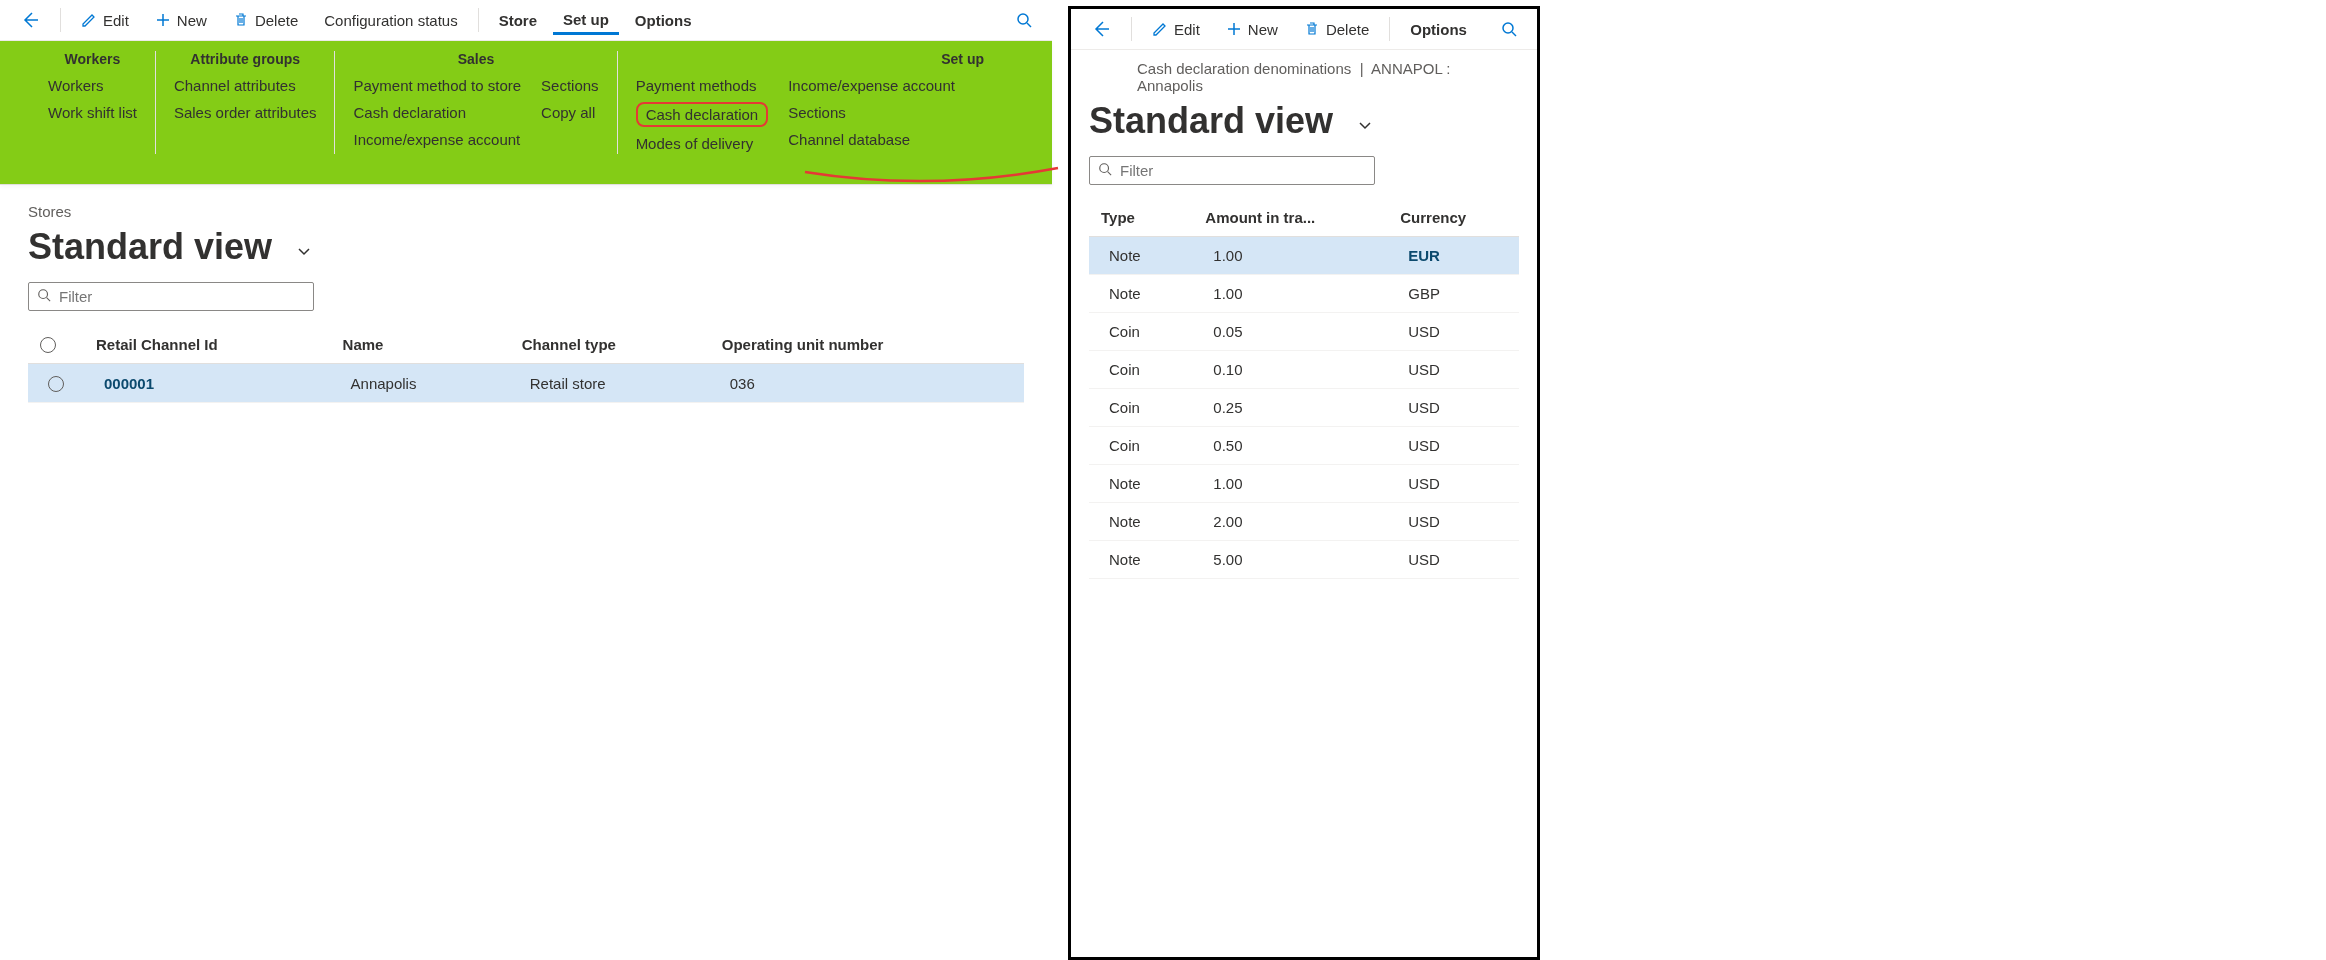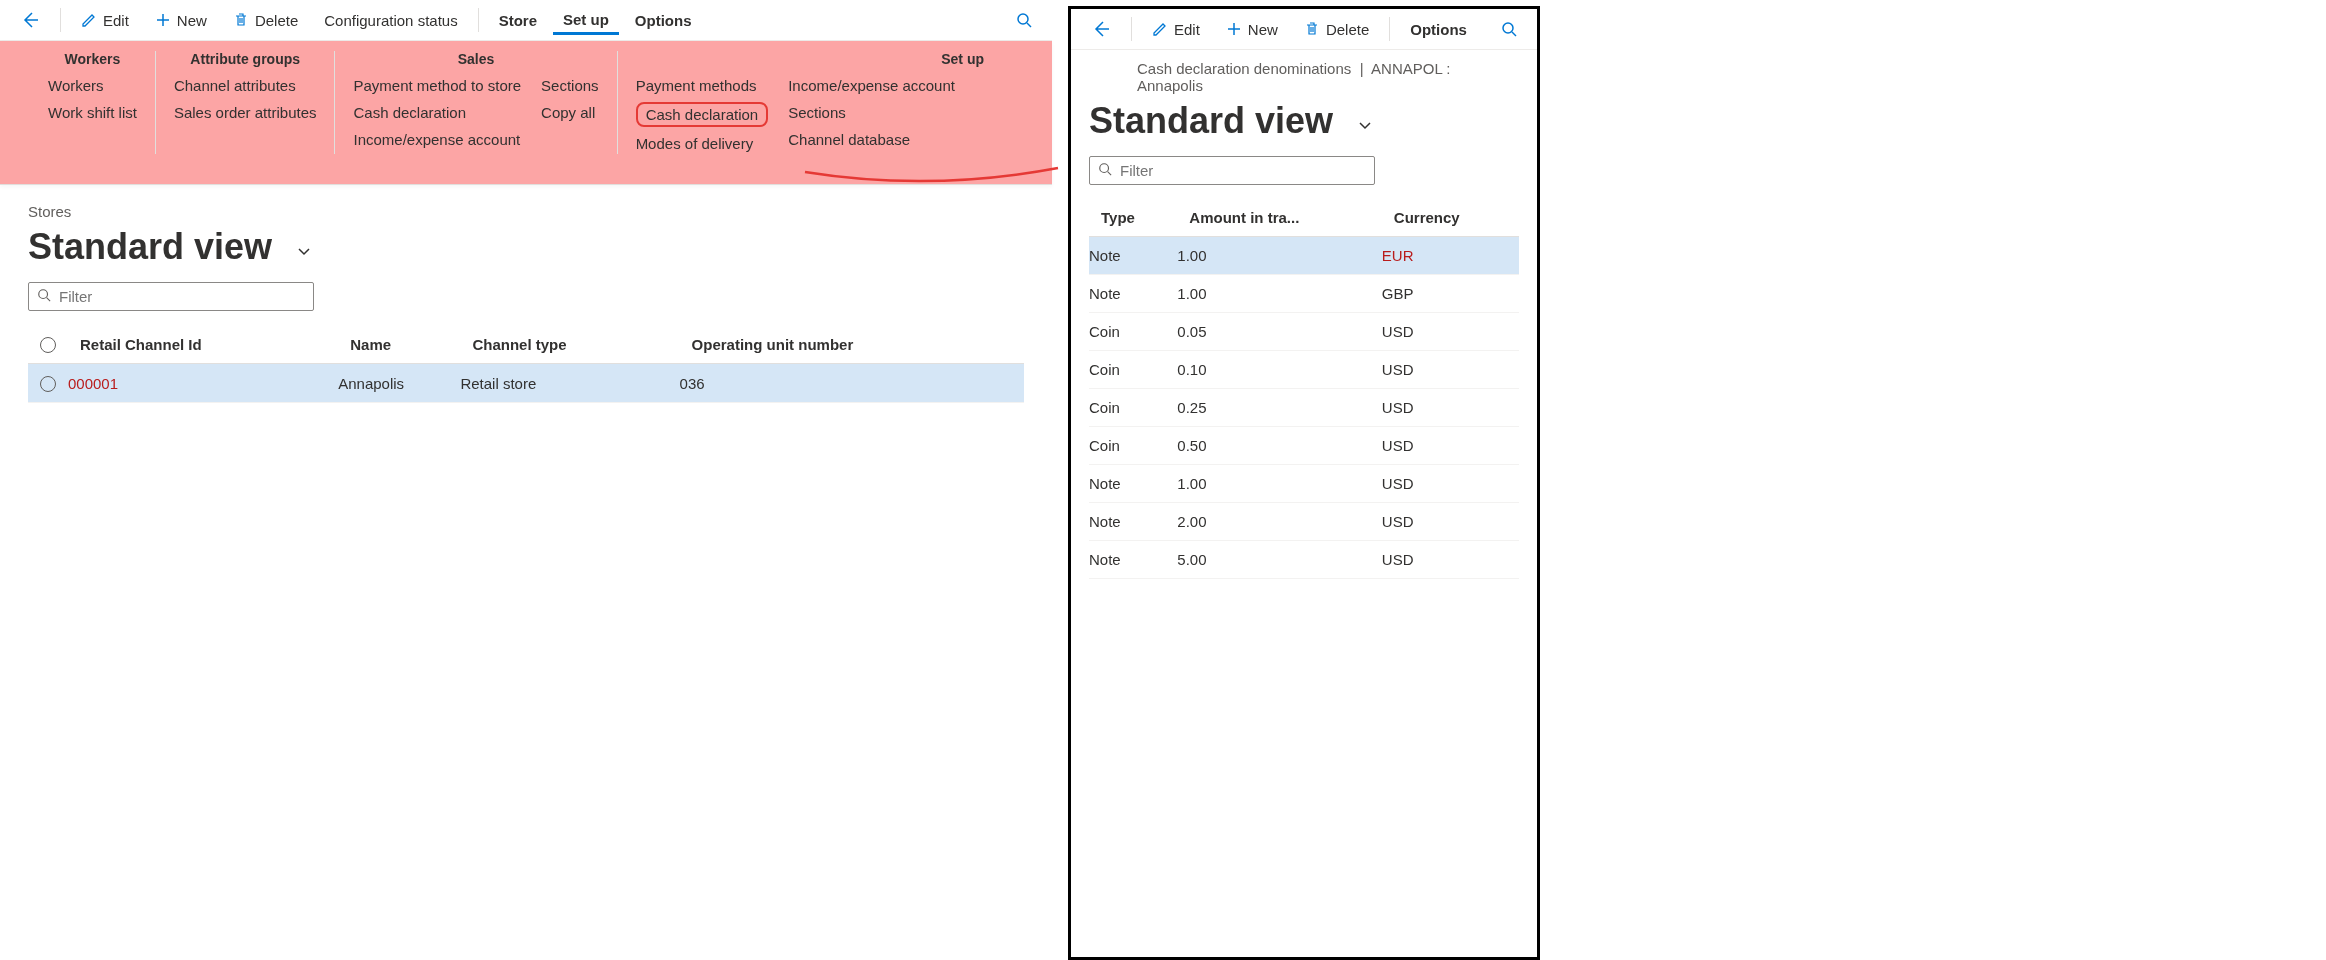--- a/index.html
+++ b/index.html
@@ -50,21 +50,21 @@
   .tab-active {
     font-weight: 600;
     border-bottom: 3px solid #0078d4;
     padding-bottom: 4px;
   }
   .ribbon {
     display: flex;
     padding: 10px 30px 30px 30px;
     gap: 0;
     border-bottom: 1px solid #e1dfdd;
-    background: #fca5a5;
+    background: #84cc16;
     box-shadow: 0 2px 4px rgba(0,0,0,0.04);
   }
   .rgroup {
     padding: 0 18px;
     border-right: 1px solid #e1dfdd;
   }
   .rgroup:last-child { border-right: none; }
   .rgroup-title {
     font-weight: 600;
     font-size: 14px;
@@ -130,31 +130,31 @@
     border-collapse: collapse;
   }
   table.grid th {
     text-align: left;
     font-weight: 600;
     font-size: 15px;
     padding: 10px 12px;
     border-bottom: 1px solid #e1dfdd;
   }
   table.grid td {
-    padding: 10px 0;
+    padding: 10px 20px;
     font-size: 15px;
     border-bottom: 1px solid #f3f2f1;
   }
   tr.selected td {
     background: #d5e6f6;
   }
   tr.selected {
     box-shadow: inset 4px 0 0 #0078d4;
   }
-  .link { color: #b91c1c; cursor: pointer; }
+  .link { color: #0c4a6e; cursor: pointer; font-weight: bold; }
   .radio {
     display:inline-block; width:16px; height:16px;
     border:1.5px solid #605e5c; border-radius:50%;
     vertical-align:middle;
   }
   .chk-header { text-align:center; width:40px; }
   .chk-cell { text-align:center; width:40px; }
   
   
   .right-header {

